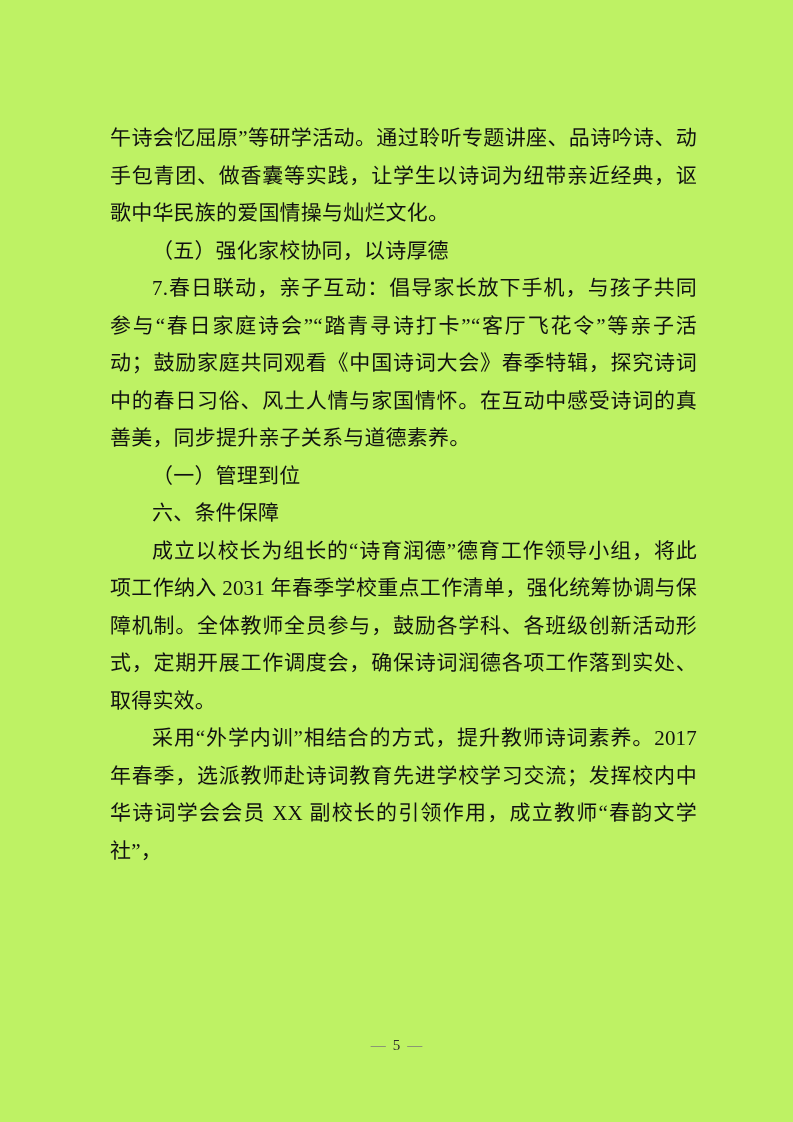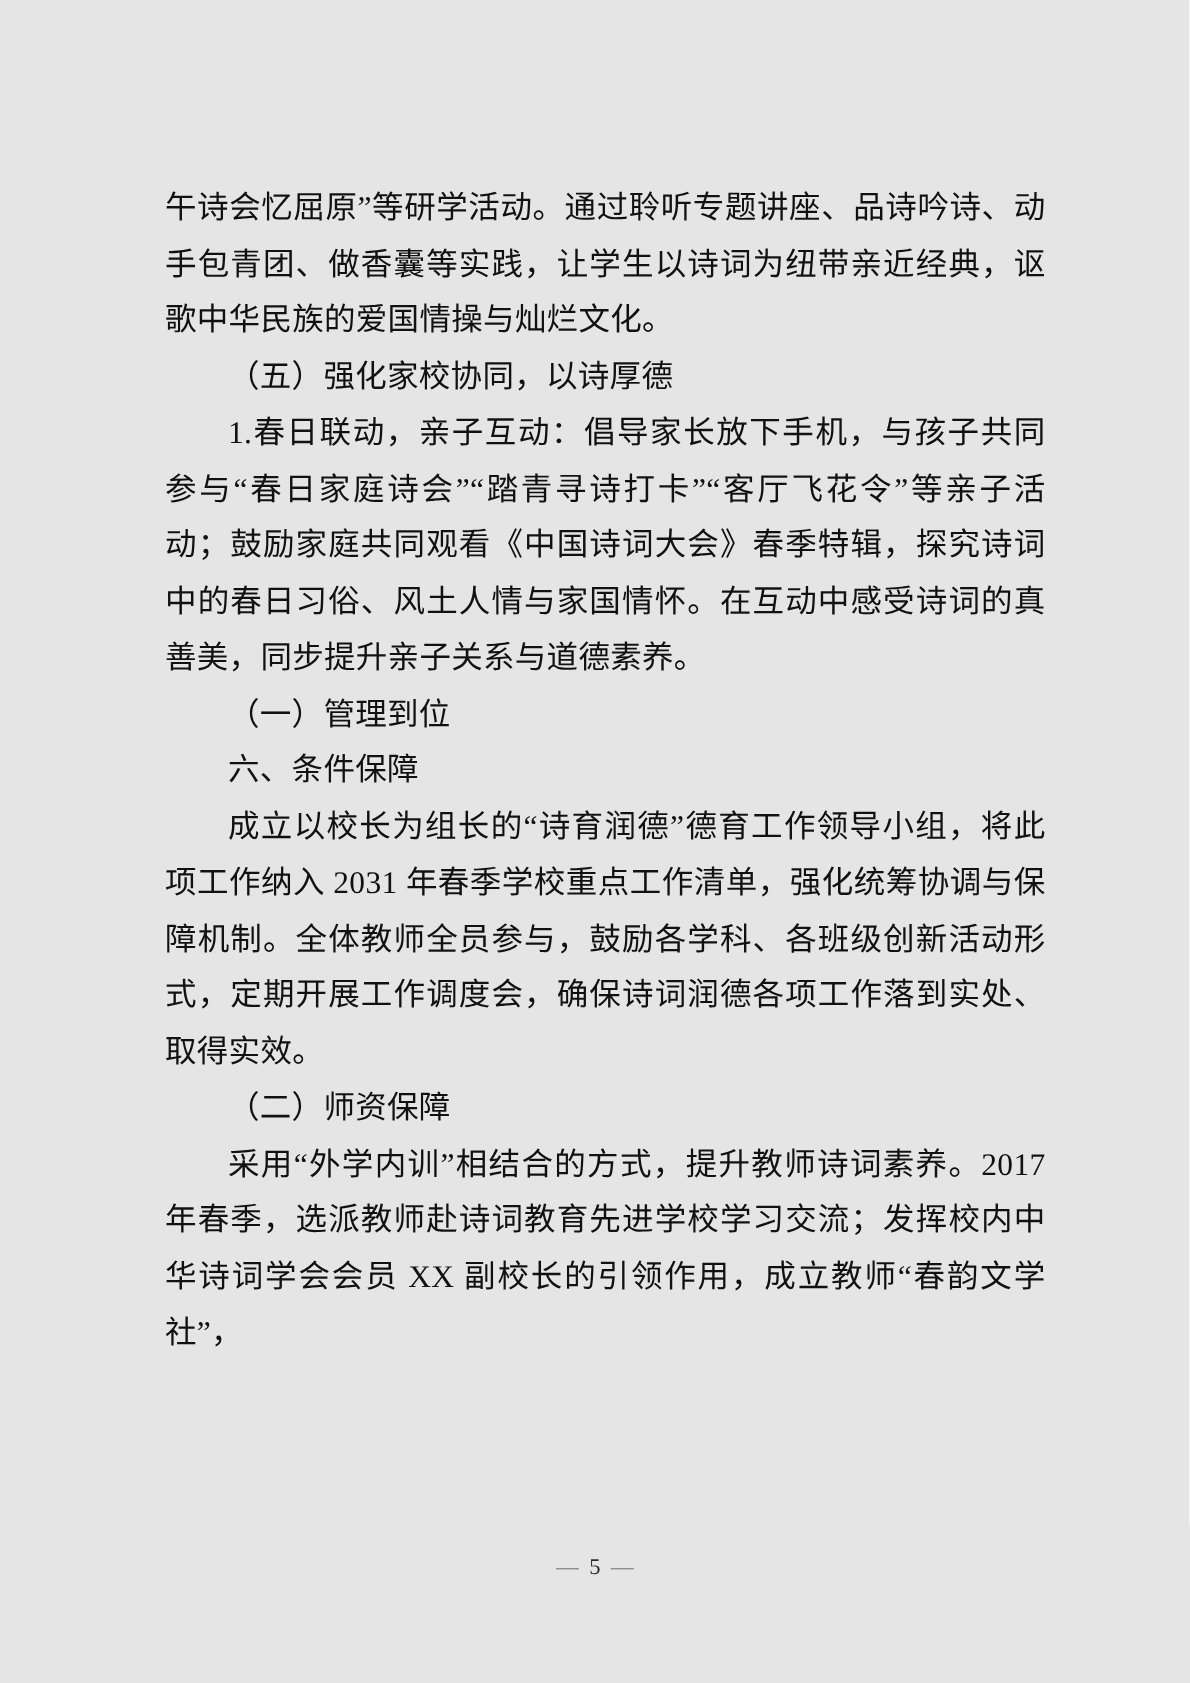--- a/index.html
+++ b/index.html
@@ -4,21 +4,21 @@
 <style>
   html, body {
     margin: 0;
     padding: 0;
     background: #ffffff;
   }
   .page {
     position: relative;
     width: 793px;
     height: 1122px;
-    background: #e5e5e5;
+    background: #bef264;
     overflow: hidden;
     font-family: "Liberation Serif", "DejaVu Serif", serif;
     color: #111111;
   }
   .content {
     position: absolute;
     left: 110px;
     top: 120px;
     width: 587px;
     font-size: 21px;
@@ -56,25 +56,24 @@
   }
 </style>
 </head>
 <body>
 
 <div class="page">
 
   <div class="content">
     <p class="body">午诗会忆屈原”等研学活动。通过聆听专题讲座、品诗吟诗、动手包青团、做香囊等实践，让学生以诗词为纽带亲近经典，讴歌中华民族的爱国情操与灿烂文化。</p>
     <p class="heading">（五）强化家校协同，以诗厚德</p>
-    <p class="body indent">1.春日联动，亲子互动：倡导家长放下手机，与孩子共同参与“春日家庭诗会”“踏青寻诗打卡”“客厅飞花令”等亲子活动；鼓励家庭共同观看《中国诗词大会》春季特辑，探究诗词中的春日习俗、风土人情与家国情怀。在互动中感受诗词的真善美，同步提升亲子关系与道德素养。</p>
+    <p class="body indent">7.春日联动，亲子互动：倡导家长放下手机，与孩子共同参与“春日家庭诗会”“踏青寻诗打卡”“客厅飞花令”等亲子活动；鼓励家庭共同观看《中国诗词大会》春季特辑，探究诗词中的春日习俗、风土人情与家国情怀。在互动中感受诗词的真善美，同步提升亲子关系与道德素养。</p>
     <p class="heading">（一）管理到位</p>
     <p class="heading">六、条件保障</p>
     <p class="body indent">成立以校长为组长的“诗育润德”德育工作领导小组，将此项工作纳入 2031 年春季学校重点工作清单，强化统筹协调与保障机制。全体教师全员参与，鼓励各学科、各班级创新活动形式，定期开展工作调度会，确保诗词润德各项工作落到实处、取得实效。</p>
-    <p class="heading">（二）师资保障</p>
     <p class="body indent">采用“外学内训”相结合的方式，提升教师诗词素养。2017 年春季，选派教师赴诗词教育先进学校学习交流；发挥校内中华诗词学会会员 XX 副校长的引领作用，成立教师“春韵文学社”，</p>
   </div>
 
   <div class="footer">
     <span class="dash">—</span><span class="num">5</span><span class="dash">—</span>
   </div>
 
 </div>
 
 </body></html>

